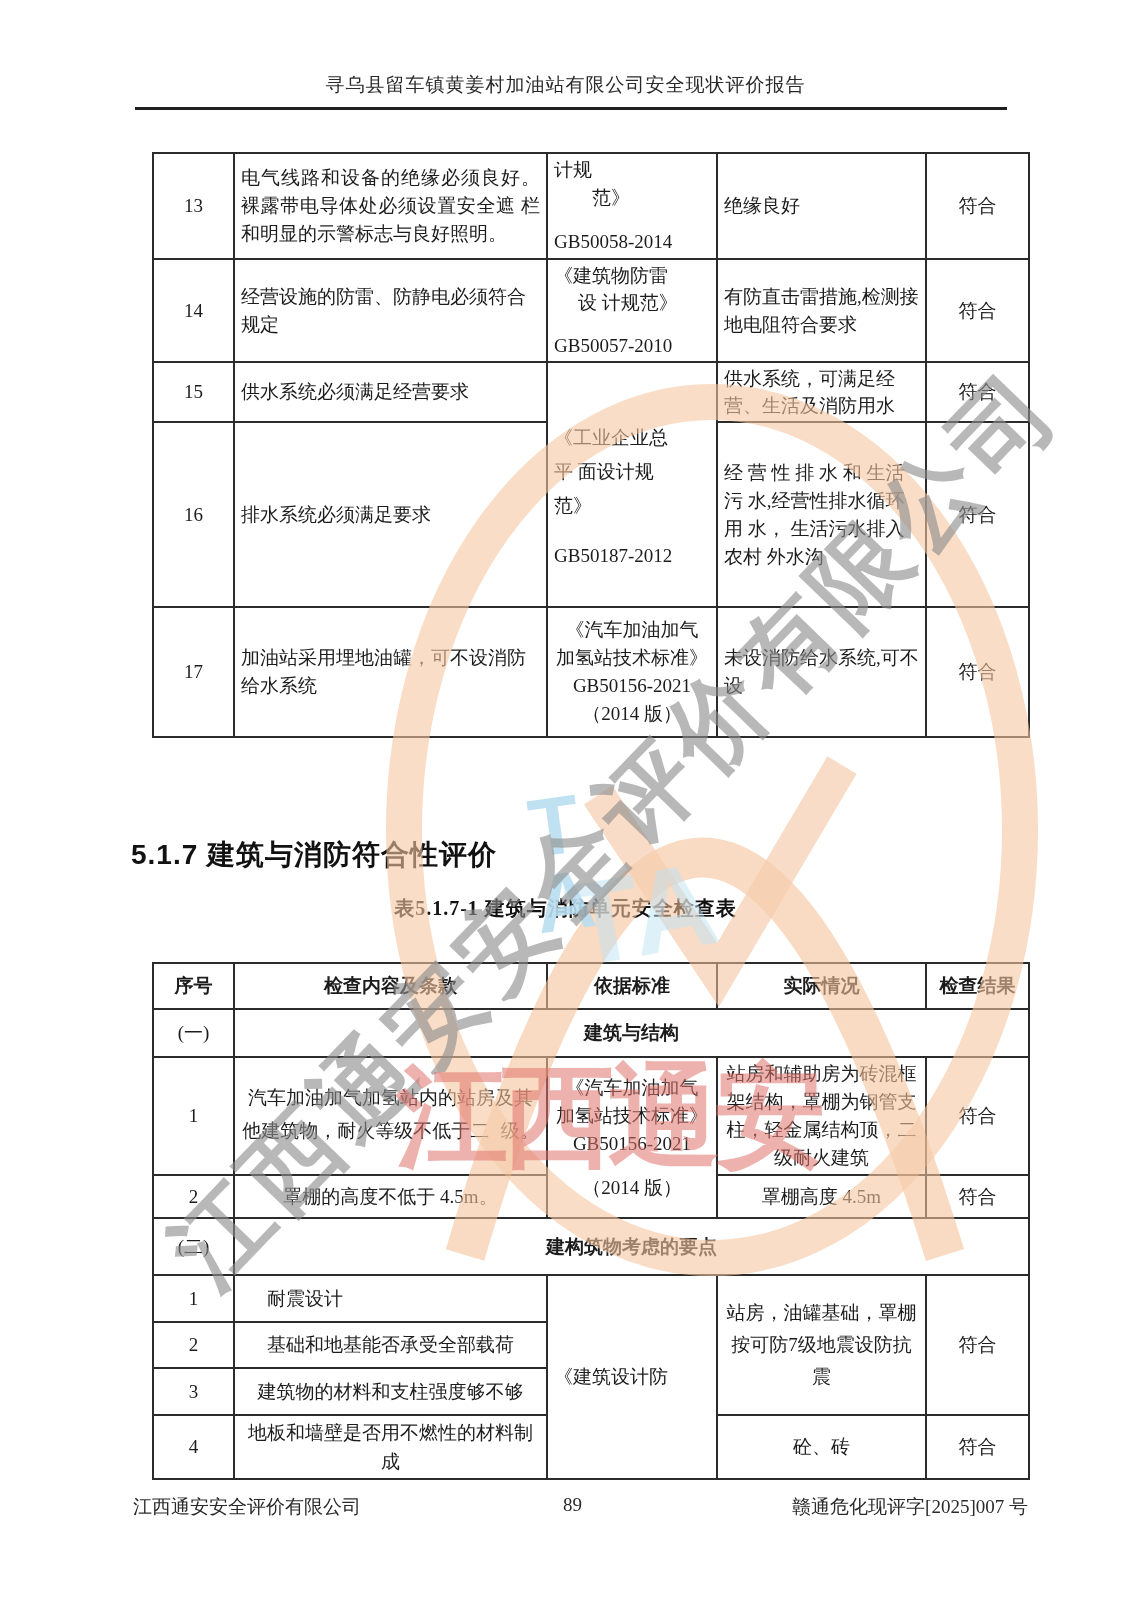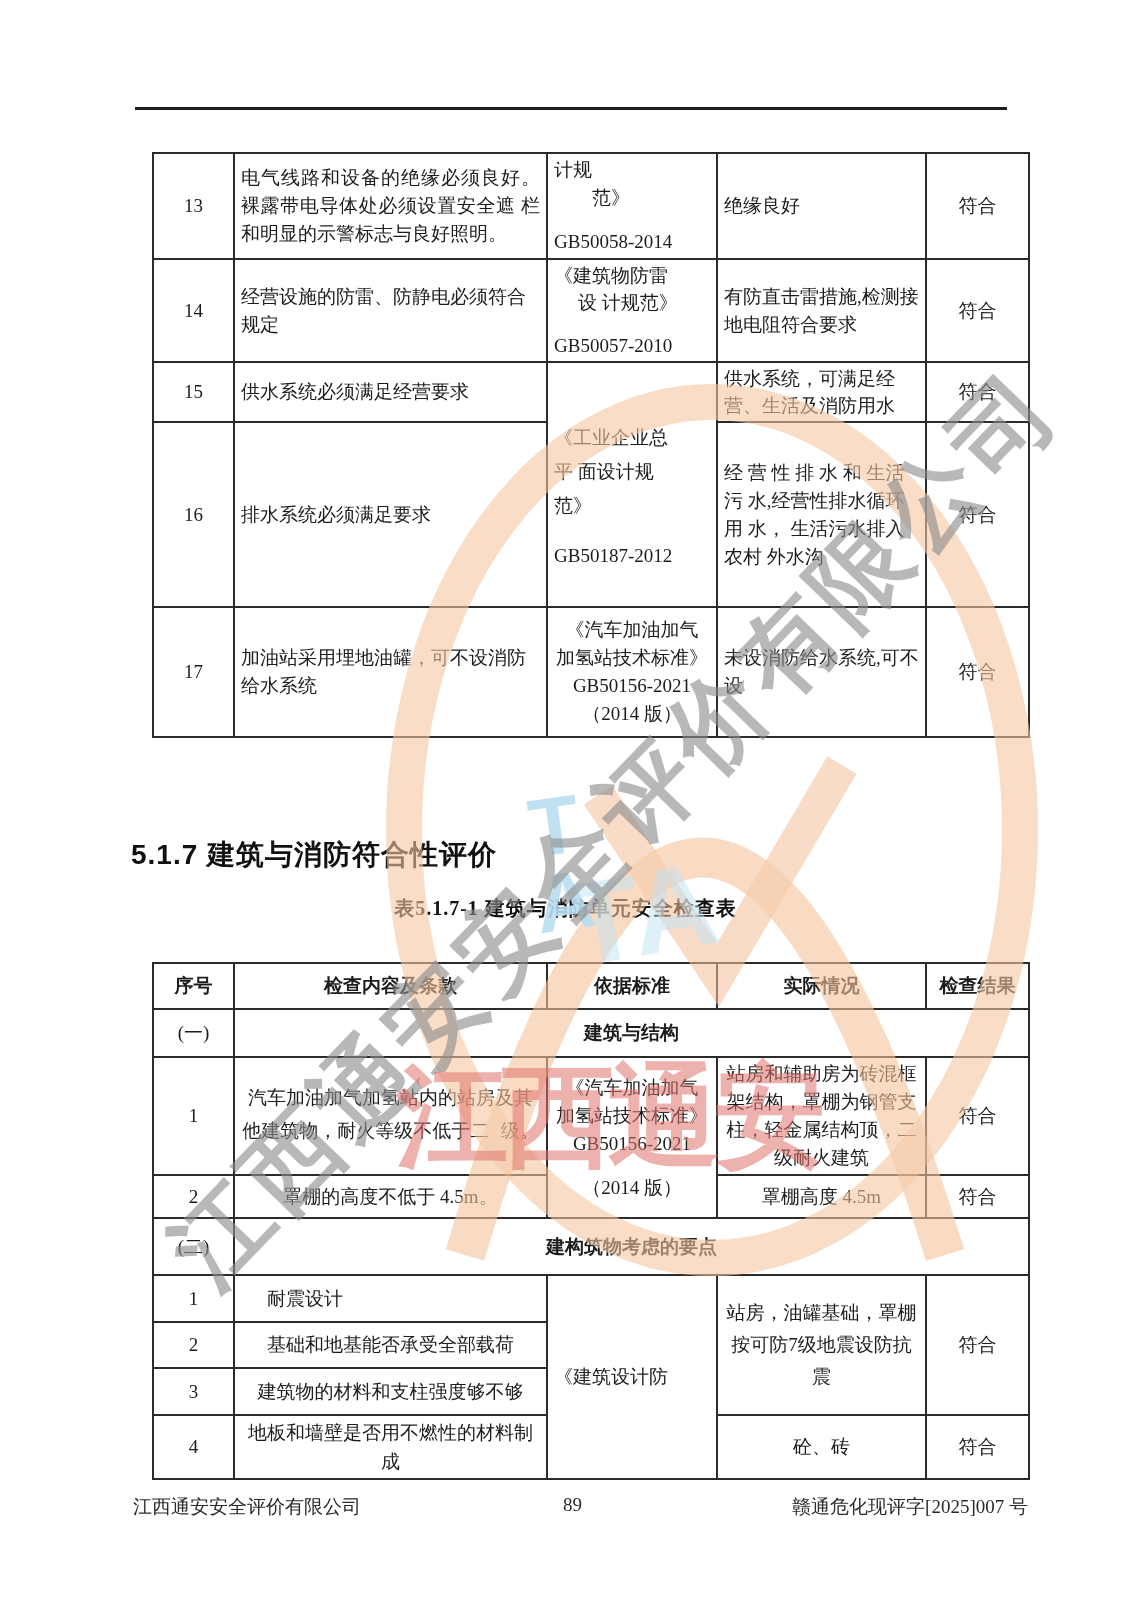--- a/index.html
+++ b/index.html
@@ -64,20 +64,21 @@
     text-align:center;}
   .wm-blue2{position:absolute;left:568px;top:862px;font-size:118px;line-height:104px;font-weight:bold;
     font-family:"Liberation Sans",sans-serif;color:#bfe2f3;opacity:0.5;transform:rotate(-10deg);
     text-align:center;}
 </style>
 </head>
 <body>
 
 <div class="page">
 
+  <div class="doc-header">寻乌县留车镇黄姜村加油站有限公司安全现状评价报告</div>
   <div class="header-rule"></div>
 
   <table class="t" style="left:152px;top:152px;width:876px;">
     <colgroup>
       <col style="width:81px">
         <col style="width:313px">
         <col style="width:170px">
         <col style="width:209px">
         <col style="width:103px">
     </colgroup>

